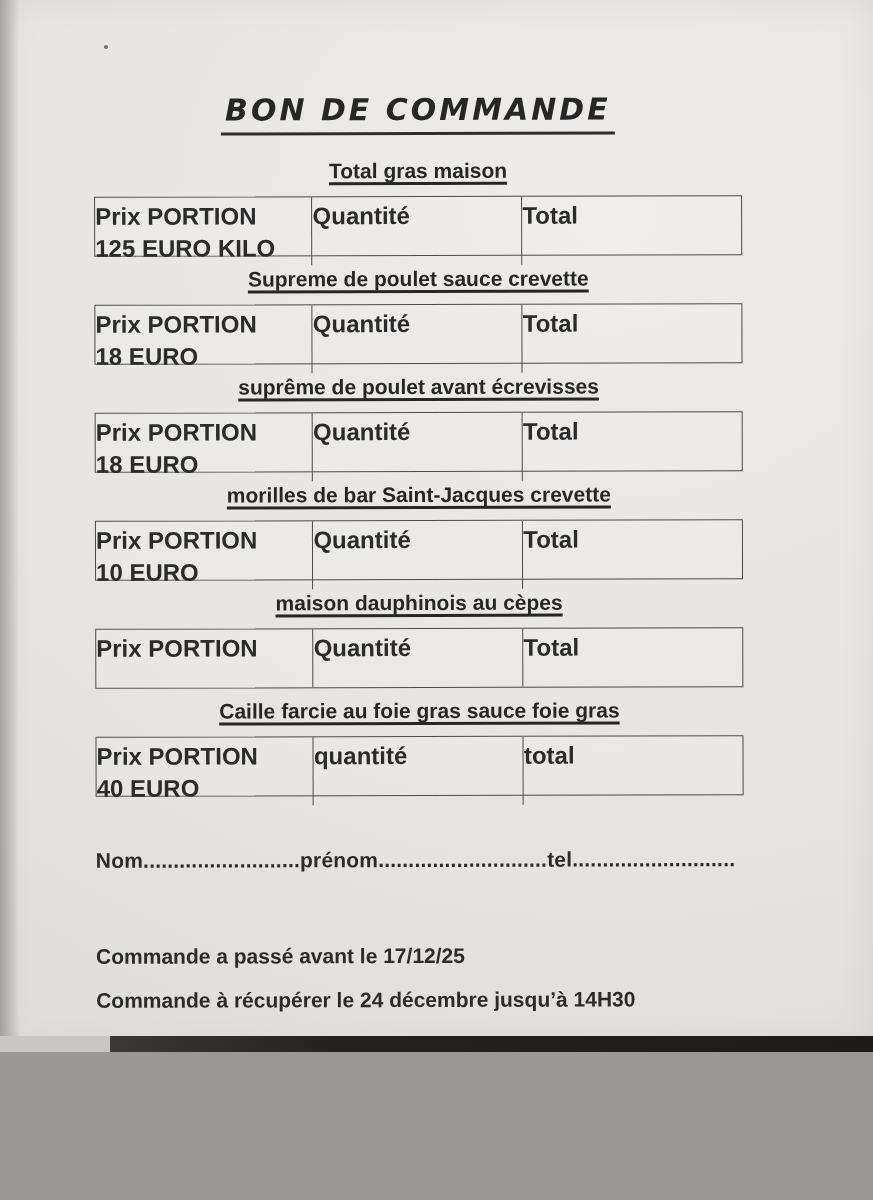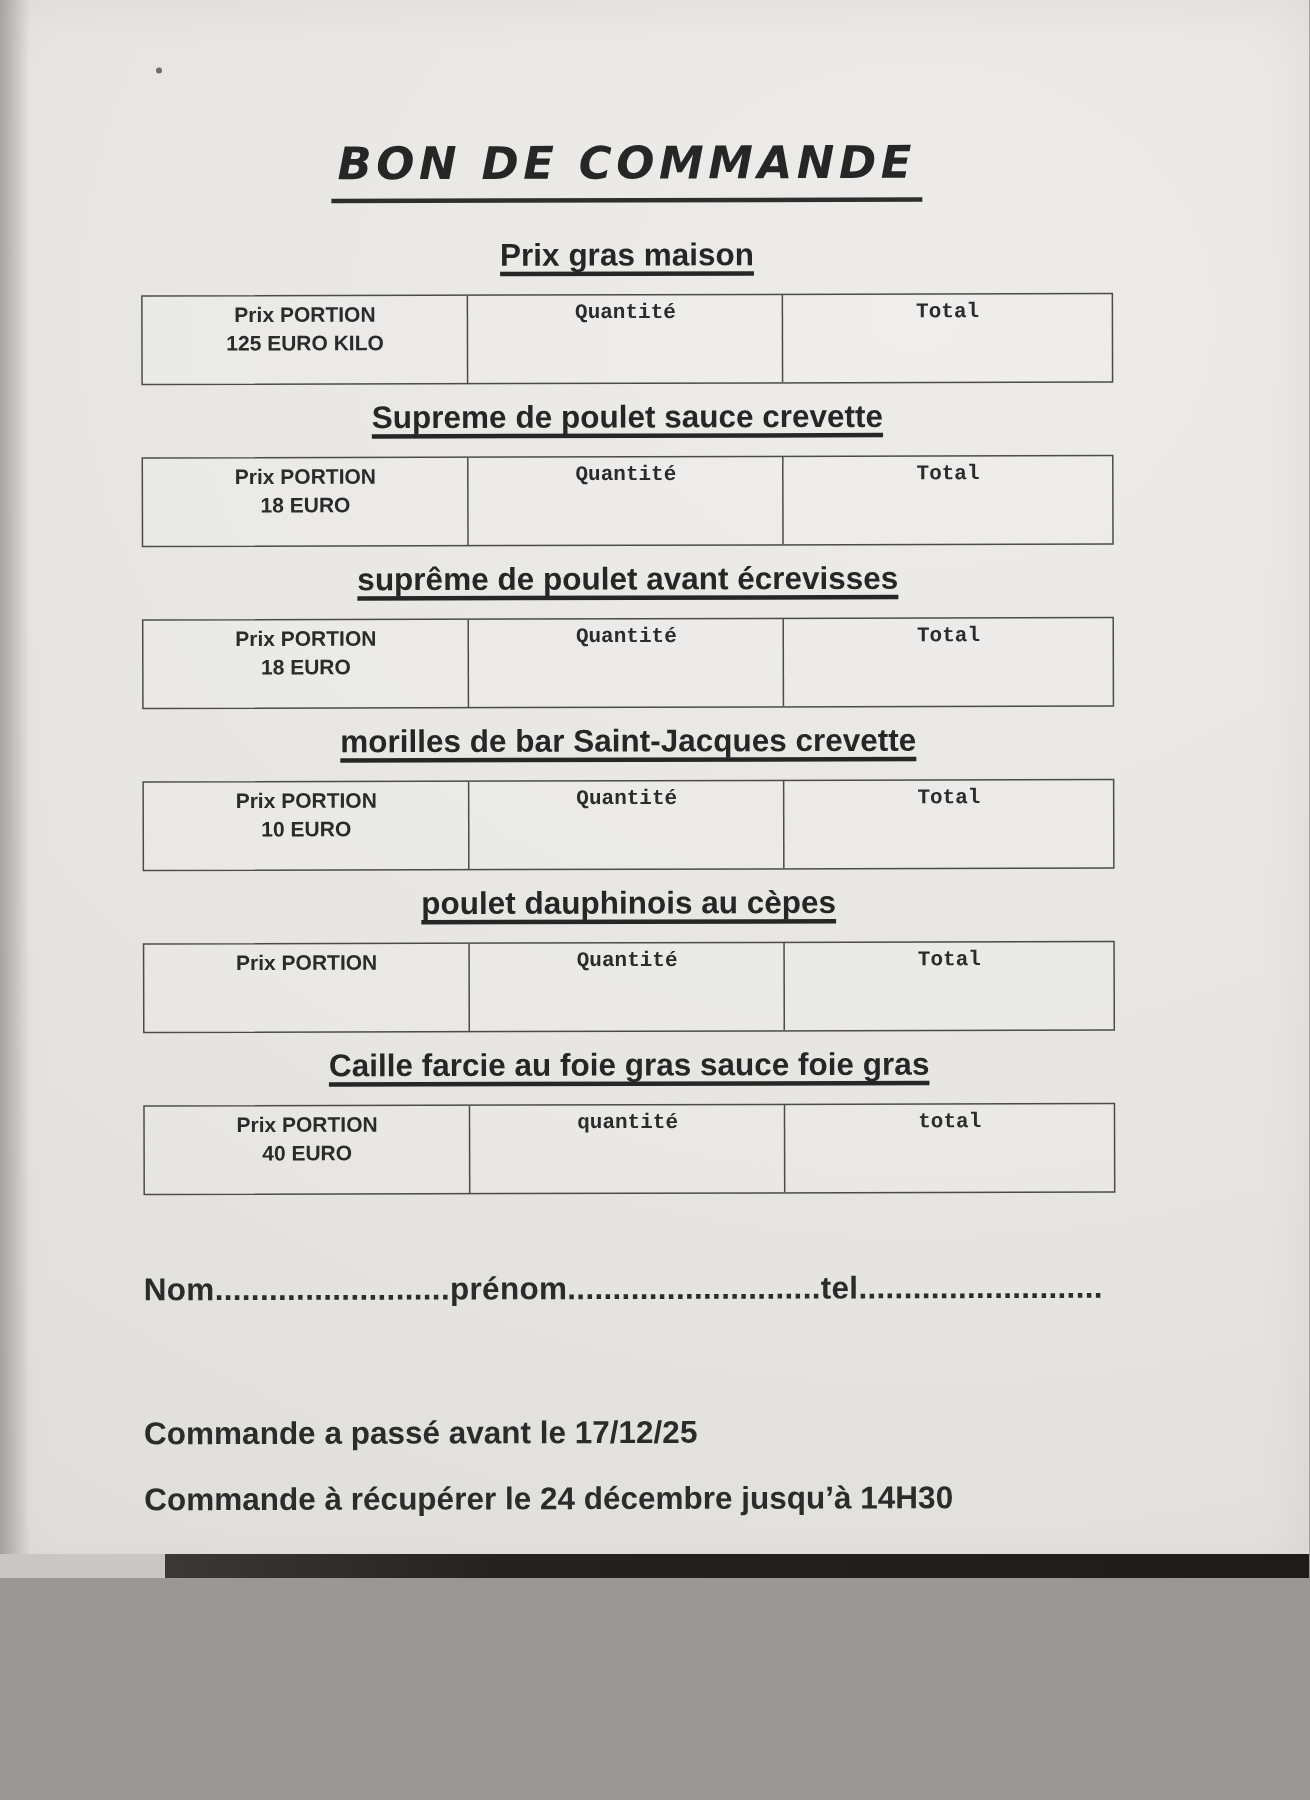--- a/index.html
+++ b/index.html
@@ -84,27 +84,26 @@
   .order-table {
     display: grid;
     grid-template-columns: 33.5% 32.5% 34%;
     border: 1.6px solid #4c4b49;
     height: 58px;
     margin-bottom: 11px;
     background: rgba(255,255,255,0.12);
   }
   .order-cell {
     padding-top: 3px;
-    text-align: center;
-    font-weight: 700;
-    font-size: 14px;
+    font-weight: 700;
+    font-size: 24px;
     color: #2b2b2b;
     line-height: 1.35;
   }
-  .order-cell + .order-cell { border-left: 1.6px solid #4c4b49; font-family: Liberation Mono, monospace; }
+  .order-cell + .order-cell { border-left: 1.6px solid #4c4b49; }
   .name-line {
     margin-top: 52px;
     font-weight: 700;
     font-size: 21px;
     letter-spacing: 0.2px;
     color: #2b2b2b;
     white-space: nowrap;
   }
   .note-line-1 {
     margin-top: 72px;
@@ -127,21 +126,21 @@
   <div class="scan-speck"></div>
 
   <div class="content">
 
     <div class="doc-title-wrap">
       <span class="doc-title">BON DE COMMANDE</span>
     </div>
 
     <div class="menu-section">
       <div class="section-title-wrap">
-        <span class="section-title">Prix gras maison</span>
+        <span class="section-title">Total gras maison</span>
       </div>
       <div class="order-table">
         <div class="order-cell">
           <div>Prix PORTION</div>
           <div>125 EURO KILO</div>
         </div>
         <div class="order-cell">
           <div>Quantité</div>
         </div>
         <div class="order-cell">
@@ -199,21 +198,21 @@
           <div>Quantité</div>
         </div>
         <div class="order-cell">
           <div>Total</div>
         </div>
       </div>
     </div>
 
     <div class="menu-section">
       <div class="section-title-wrap">
-        <span class="section-title">poulet dauphinois au cèpes</span>
+        <span class="section-title">maison dauphinois au cèpes</span>
       </div>
       <div class="order-table">
         <div class="order-cell">
           <div>Prix PORTION</div>
         </div>
         <div class="order-cell">
           <div>Quantité</div>
         </div>
         <div class="order-cell">
           <div>Total</div>

